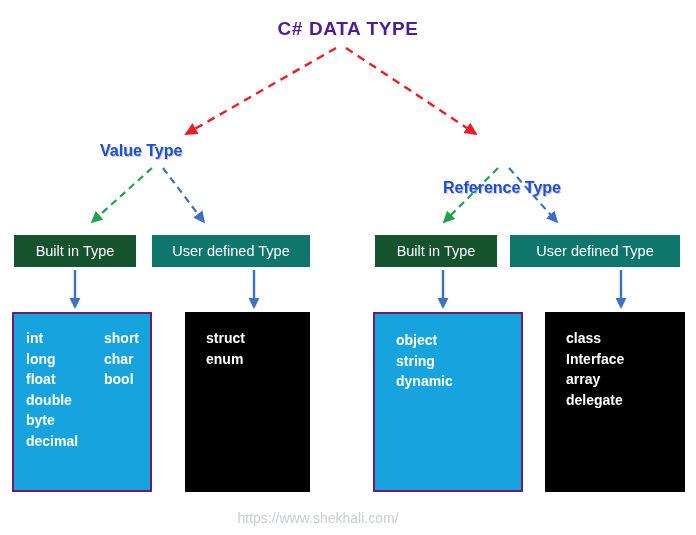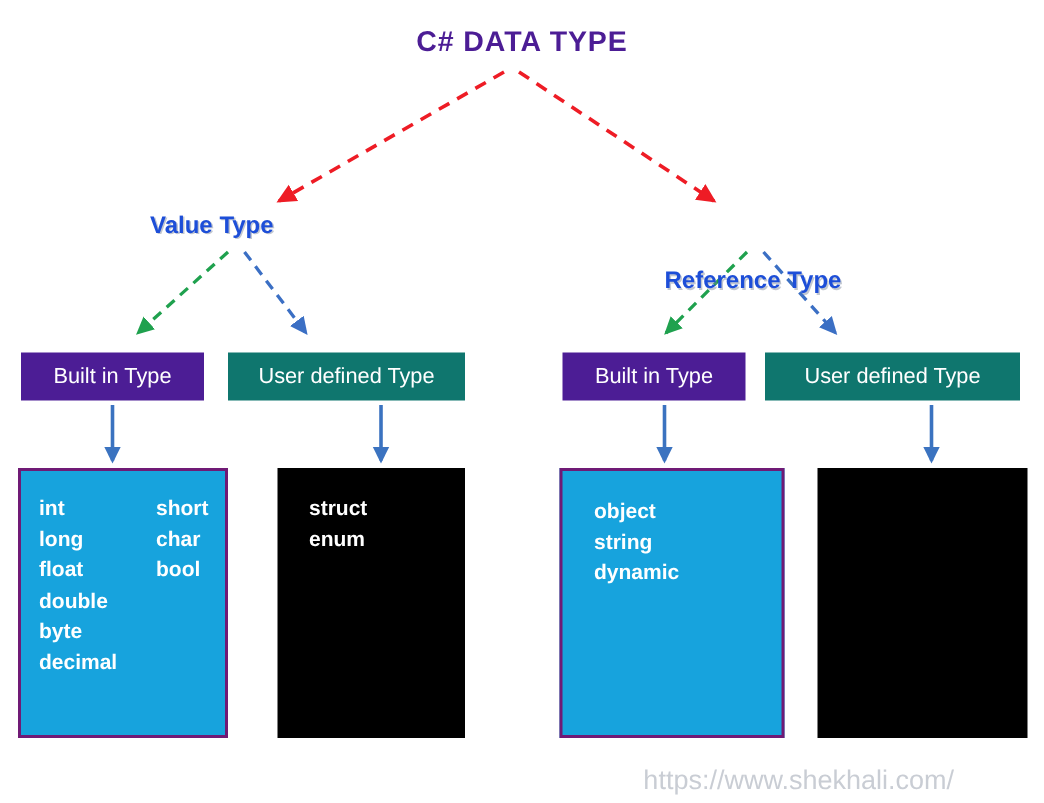--- a/index.html
+++ b/index.html
@@ -58,21 +58,21 @@
     display: flex;
     align-items: center;
     justify-content: center;
     font-size: 14.5px;
     font-weight: normal;
     color: #ffffff;
     font-family: "Liberation Sans", sans-serif;
     white-space: nowrap;
     box-sizing: border-box;
   }
-  .cat-box.blue  { background: #4c1d95; }
+  .cat-box.blue  { background: #14532d; }
   .cat-box.black { background: #0f766e; }
 
   .cat-box.vt-builtin { left: 14px;  width: 122px; }
   .cat-box.vt-user    { left: 152px; width: 158px; }
   .cat-box.rt-builtin { left: 375px; width: 122px; }
   .cat-box.rt-user    { left: 510px; width: 170px; }
 
   .list-box {
     position: absolute;
     top: 312px;
@@ -110,23 +110,23 @@
   .list-box.rt-user  .col-wrap { padding-top: 16px; }
   .list-box.rt-user  .type-col.c1 { padding-left: 21px; }
 
   .type-item { white-space: nowrap; }
 
   .footer-url {
     position: absolute;
     left: 0;
     top: 510px;
     width: 636px;
-    text-align: right;
+    text-align: center;
     color: #C9CDD4;
-    font-size: 18px;
+    font-size: 14px;
     font-family: "Liberation Sans", sans-serif;
   }
 </style>
 </head>
 <body>
 
 <div id="canvas">
 
   <svg id="arrow-layer" width="696" height="535" viewBox="0 0 696 535">
     <defs>
@@ -211,19 +211,25 @@
           <div class="type-item">object</div>
           <div class="type-item">string</div>
           <div class="type-item">dynamic</div>
         </div>
       <div class="type-col c2"></div>
     </div>
   </div>
 
   <div class="list-box black rt-user">
     <div class="col-wrap">
+      <div class="type-col c1">
+          <div class="type-item">class</div>
+          <div class="type-item">Interface</div>
+          <div class="type-item">array</div>
+          <div class="type-item">delegate</div>
+        </div>
       <div class="type-col c2"></div>
     </div>
   </div>
 
   <div class="footer-url">https://www.shekhali.com/</div>
 
 </div>
 
 </body></html>

